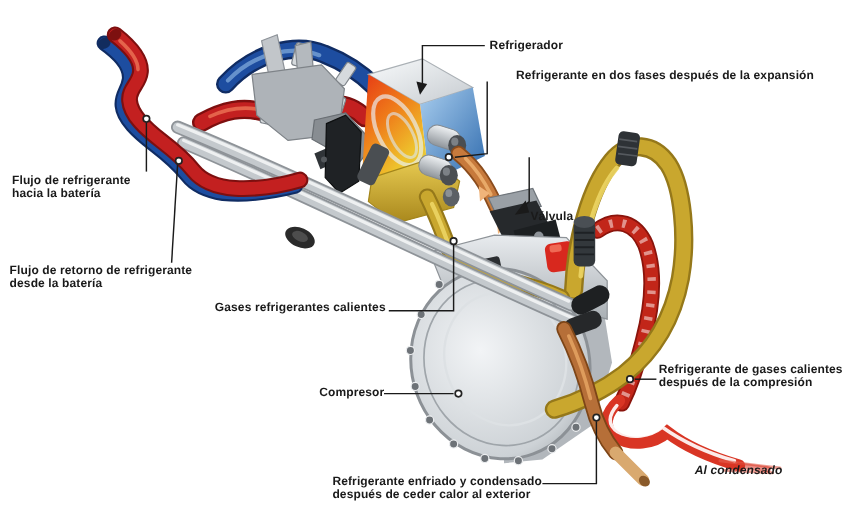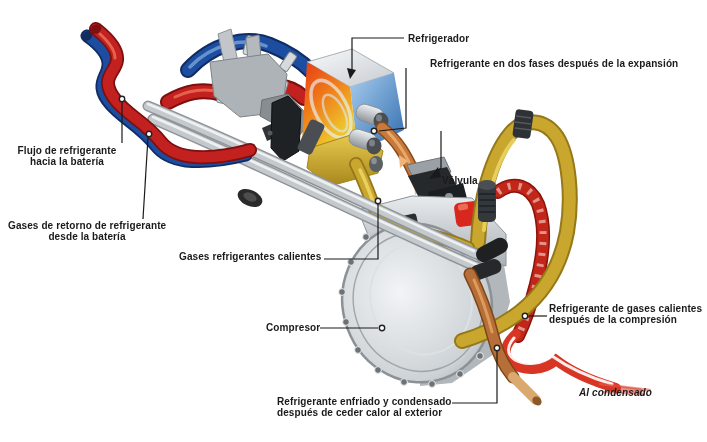--- a/index.html
+++ b/index.html
@@ -5,21 +5,21 @@
   html,body{margin:0;padding:0;background:#fff;}
   #figure-canvas{
     position:relative;width:707px;height:442px;background:#ffffff;
     font-family:"Liberation Sans", sans-serif;overflow:hidden;
   }
   #art{position:absolute;left:0;top:0;}
   .lbl{
     position:absolute;color:#1a1a1a;font-size:10px;font-weight:bold;
     line-height:11px;white-space:nowrap;letter-spacing:0.1px;
   }
-  .lbl.center{text-align:center;}
+  .lbl.center{}
   .lbl.italic{font-style:italic;}
   .lbl span{display:block;}
 </style>
 </head>
 <body>
 
 <div id="figure-canvas">
 
 <svg id="art" width="707" height="442" viewBox="0 0 707 442">
   <defs>
@@ -240,21 +240,21 @@
     <circle cx="497" cy="348" r="2.7"></circle>
   </g>
 </svg>
 
   <div class="lbl center" style="left:10px;top:145px;width:114px;">
     <span>Flujo de refrigerante</span>
     <span>hacia la batería</span>
   </div>
 
   <div class="lbl center" style="left:8px;top:220px;width:158px;">
-    <span>Gases de retorno de refrigerante</span>
+    <span>Flujo de retorno de refrigerante</span>
     <span>desde la batería</span>
   </div>
 
   <div class="lbl" style="left:408px;top:33px;">
     <span>Refrigerador</span>
   </div>
 
   <div class="lbl" style="left:410px;top:58px;margin-left:20px;">
     <span>Refrigerante en dos fases después de la expansión</span>
   </div>

